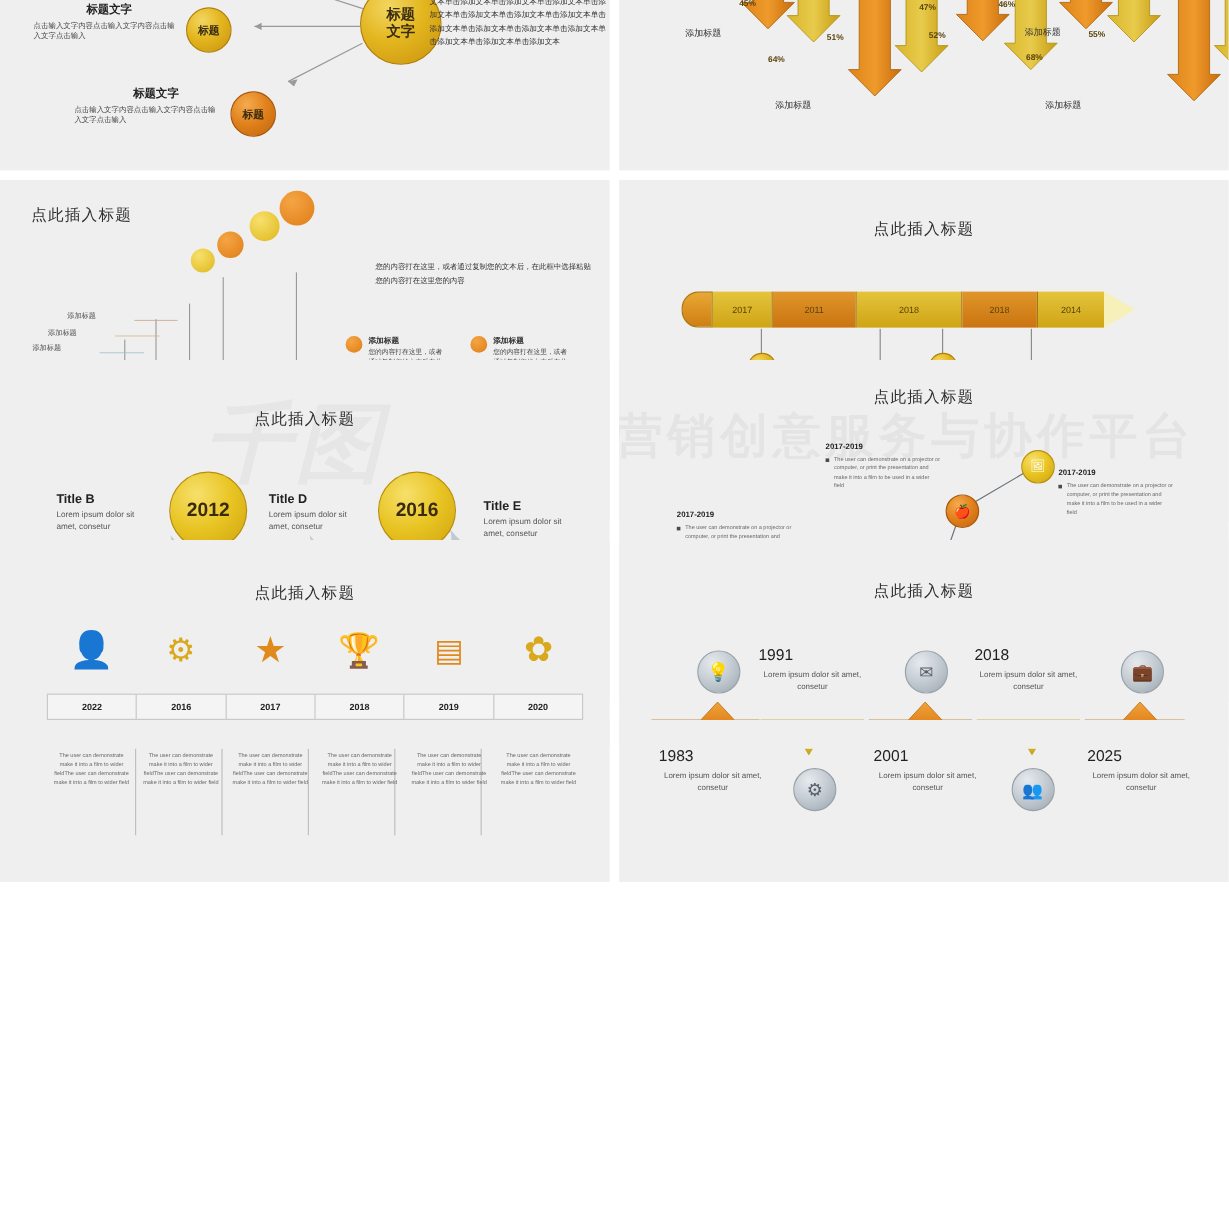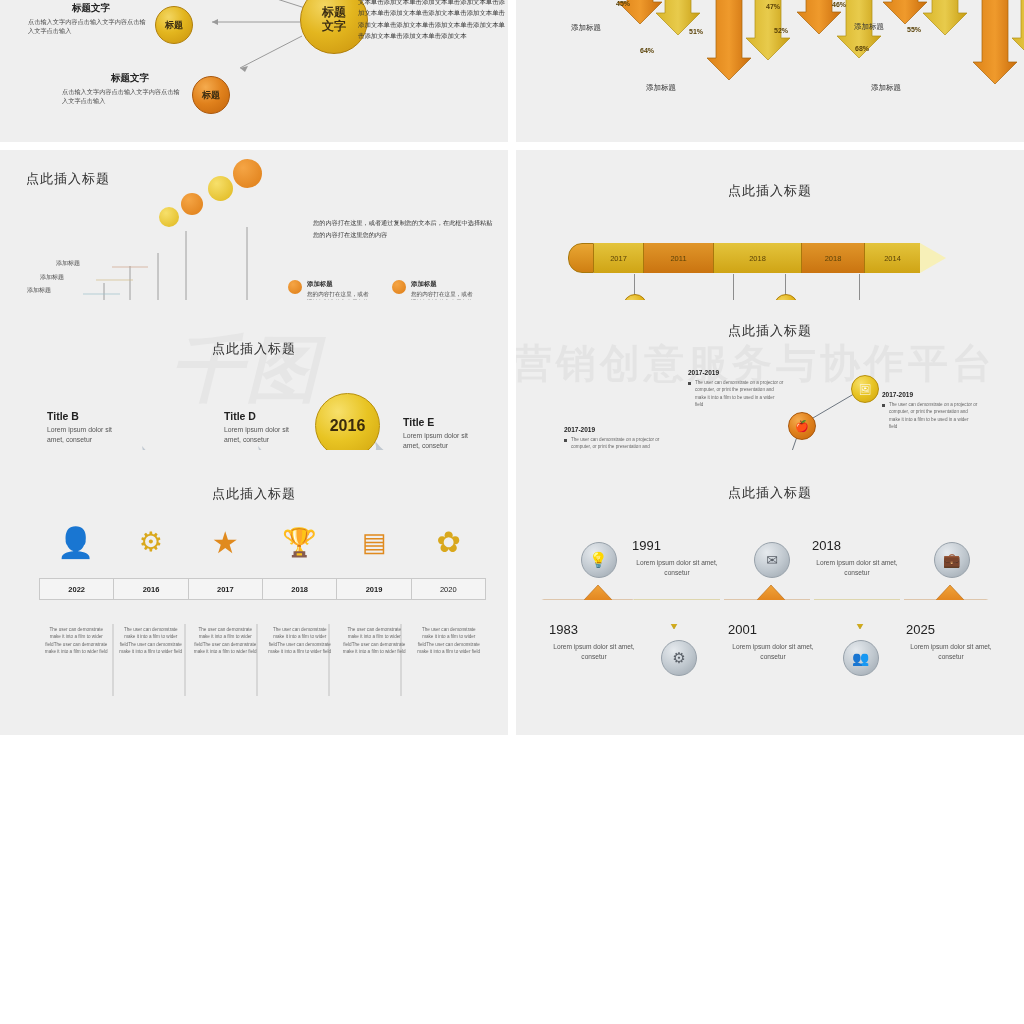--- a/index.html
+++ b/index.html
@@ -266,20 +266,23 @@
 
     <svg width="508" height="285" style="position:absolute;left:0;top:0">
       <path d="M104,180 Q150,172 142,146 Q166,176 205,168 Q160,182 168,206 Q145,174 104,180 Z" fill="#b9c2cb" opacity="0.85"></path>
       <path d="M220,180 Q266,172 258,146 Q282,176 321,168 Q276,182 284,206 Q261,174 220,180 Z" fill="#b9c2cb" opacity="0.85"></path>
       <path d="M337,175 Q383,167 375,141 Q399,171 438,163 Q393,177 401,201 Q378,169 337,175 Z" fill="#b9c2cb" opacity="0.85"></path>
     </svg>
 
     <div class="yc g-orange" style="left:52px;top:166px;width:63px;height:63px;">
         <span>2010</span>
       </div>
+    <div class="yc g-yellow" style="left:141px;top:93px;width:63px;height:63px;">
+        <span>2012</span>
+      </div>
     <div class="yc g-orange" style="left:229px;top:166px;width:63px;height:63px;">
         <span>2014</span>
       </div>
     <div class="yc g-yellow" style="left:315px;top:93px;width:63px;height:63px;">
         <span>2016</span>
       </div>
     <div class="yc g-orange" style="left:404px;top:166px;width:63px;height:63px;">
         <span>2019</span>
       </div>
 
@@ -352,21 +355,21 @@
       <div style="width:74.5px;text-align:center;font-size:26px;line-height:1.1;color:#e08a1e;">▤</div>
       <div style="width:74.5px;text-align:center;font-size:29px;line-height:1;color:#d9a81c;">✿</div>
     </div>
 
     <div style="position:absolute;left:39px;top:128px;width:447px;height:22px;border:1px solid #c9c9c9;display:flex;box-sizing:border-box;background:#f4f4f4;">
       <div style="flex:1;display:flex;align-items:center;justify-content:center;font-size:7.5px;font-weight:700;color:#222;border-right:1px solid #c9c9c9;">2022</div>
       <div style="flex:1;display:flex;align-items:center;justify-content:center;font-size:7.5px;font-weight:700;color:#222;border-right:1px solid #c9c9c9;">2016</div>
       <div style="flex:1;display:flex;align-items:center;justify-content:center;font-size:7.5px;font-weight:700;color:#222;border-right:1px solid #c9c9c9;">2017</div>
       <div style="flex:1;display:flex;align-items:center;justify-content:center;font-size:7.5px;font-weight:700;color:#222;border-right:1px solid #c9c9c9;">2018</div>
       <div style="flex:1;display:flex;align-items:center;justify-content:center;font-size:7.5px;font-weight:700;color:#222;border-right:1px solid #c9c9c9;">2019</div>
-      <div style="flex:1;display:flex;align-items:center;justify-content:center;font-size:7.5px;font-weight:400;color:#222;">2020</div>
+      <div style="flex:1;display:flex;align-items:center;justify-content:center;font-size:7.5px;font-weight:700;color:#222;">2020</div>
     </div>
 
     <svg width="508" height="285" style="position:absolute;left:0;top:0">
       <line x1="41" y1="161" x2="462" y2="161" stroke="#8f8f8f" stroke-width="2"></line>
       <polygon points="474,161 460,155 460,167" fill="#8f8f8f"></polygon>
       <circle cx="78" cy="161" r="4.2" fill="#7d7d7d"></circle>
       <circle cx="149" cy="161" r="4.2" fill="#7d7d7d"></circle>
       <circle cx="220" cy="161" r="4.2" fill="#7d7d7d"></circle>
       <circle cx="292" cy="161" r="4.2" fill="#7d7d7d"></circle>
       <circle cx="364" cy="161" r="4.2" fill="#7d7d7d"></circle>

